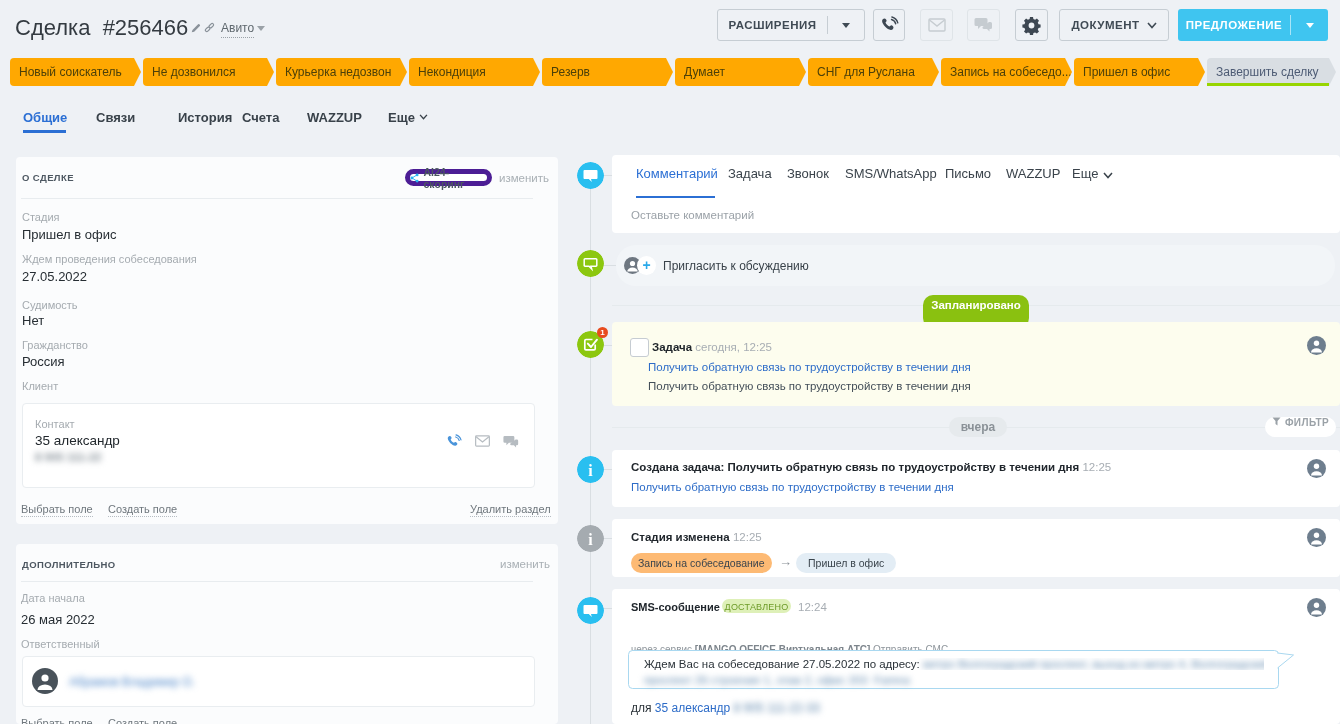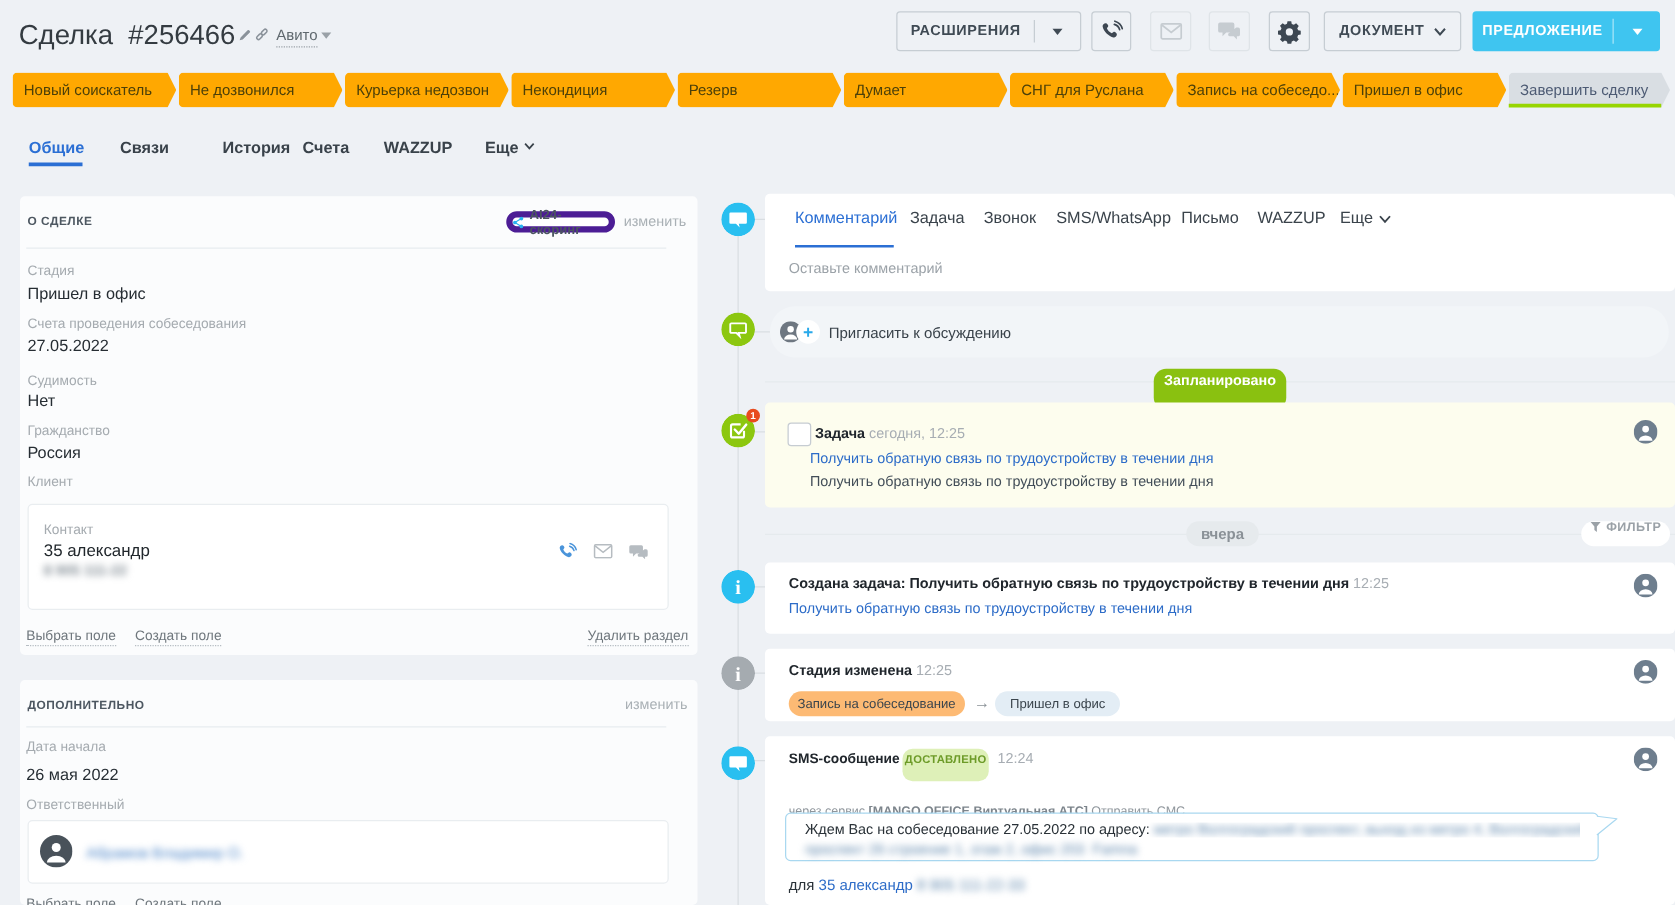--- a/index.html
+++ b/index.html
@@ -111,21 +111,21 @@
       <circle cx="8.2" cy="9.1" r="1.7" fill="#29b2f0"></circle>
       <path d="M2.2 5.5 L8.2 1.9 M2.2 5.5 L8.2 9.1" stroke="#29b2f0" stroke-width="1.1"></path>
     </svg>
 <span style="font-size:10.5px;font-weight:bold;color:#4b5560;">AI24-скоринг</span>
   </div>
 <div class="abs" style="left:499px;top:172px;font-size:11.5px;color:#a9b0b5;">изменить</div>
 <div class="abs" style="left:21px;top:198px;width:512px;height:1px;background:#e8ecef;"></div>
 
 <div class="lbl" style="left:22px;top:211px;">Стадия</div>
 <div class="val" style="left:22px;top:227px;">Пришел в офис</div>
-<div class="lbl" style="left:22px;top:253px;">Счета проведения собеседования</div>
+<div class="lbl" style="left:22px;top:253px;">Ждем проведения собеседования</div>
 <div class="val" style="left:22px;top:269px;">27.05.2022</div>
 <div class="lbl" style="left:22px;top:299px;">Судимость</div>
 <div class="val" style="left:22px;top:313px;">Нет</div>
 <div class="lbl" style="left:22px;top:339px;">Гражданство</div>
 <div class="val" style="left:22px;top:354px;">Россия</div>
 <div class="lbl" style="left:22px;top:380px;">Клиент</div>
 
 <div class="abs" style="left:22px;top:403px;width:513px;height:85px;background:#fff;border:1px solid #e9edf0;border-radius:4px;box-sizing:border-box;"></div>
 <div class="abs" style="left:35px;top:418px;font-size:11px;color:#a5abb0;">Контакт</div>
 <div class="abs" style="left:35px;top:433px;font-size:13.5px;color:#21272c;">35 александр</div>
@@ -260,21 +260,21 @@
 <div class="abs" style="left:779px;top:554px;font-size:13px;color:#8a9197;">→</div>
 <div class="abs" style="left:796px;top:553px;height:20px;background:#e3edf5;border-radius:11px;color:#3b454d;font-size:10.5px;line-height:20px;padding:0 12px;white-space:nowrap;">Пришел в офис</div>
 <svg class="avat" style="left:1307px;top:528px;" viewBox="0 0 19 19">
     <circle cx="9.5" cy="9.5" r="9.5" fill="#6e7e8e"></circle>
     <circle cx="9.5" cy="7.2" r="2.7" fill="#fff"></circle>
     <path d="M4 16.5 a5.5 4.2 0 0 1 11 0z" fill="#fff"></path>
   </svg>
 
 <div class="fcard" style="top:589px;width:728px;height:135px;"></div>
 <div class="abs" style="left:631px;top:601px;font-size:11px;font-weight:bold;color:#20262c;">SMS-сообщение</div>
-<div class="abs" style="left:722px;top:599px;width:69px;height:26px;background:#def0b8;border-radius:8px;color:#6d9b28;font-size:9px;font-weight:bold;text-align:center;line-height:16px;letter-spacing:.2px;">ДОСТАВЛЕНО</div>
+<div class="abs" style="left:722px;top:599px;width:69px;height:14px;background:#def0b8;border-radius:8px;color:#6d9b28;font-size:9px;font-weight:normal;text-align:center;line-height:16px;letter-spacing:.2px;">ДОСТАВЛЕНО</div>
 <div class="abs" style="left:798px;top:601px;font-size:11.5px;color:#a7adb3;">12:24</div>
 <div class="abs" style="left:631px;top:644px;font-size:10px;color:#8f969c;">через сервис <span style="font-weight:bold;color:#7d858c;">[MANGO OFFICE Виртуальная АТС]</span> Отправить СМС</div>
 <svg class="abs" style="left:628px;top:644px;" width="670" height="46" viewBox="0 0 670 46">
     <rect x="0.5" y="6.5" width="650" height="38" rx="4" fill="#fff" stroke="#a9d8f0"></rect>
     <path d="M649.5 9 L665.5 11 L649.5 24z" fill="#fff"></path>
     <path d="M649.5 9 L665.5 11 L649.5 24" fill="none" stroke="#a9d8f0" stroke-linejoin="round"></path>
   </svg>
 <div class="abs" style="left:644px;top:658px;font-size:11.5px;color:#2a3238;white-space:nowrap;width:620px;overflow:hidden;">Ждем Вас на собеседование 27.05.2022 по адресу: <span class="blur3" style="color:#5b84ab;">метро Волгоградский проспект, выход из метро 4, Волгоградский</span></div>
 <div class="abs blur3" style="left:644px;top:674px;font-size:11.5px;color:#5b84ab;">проспект 26 строение 1, этаж 2, офис 203&nbsp;&nbsp;Famna</div>
 <div class="abs" style="left:631px;top:701px;font-size:12px;color:#2a3238;">для <span style="color:#2d6cc8;">35 александр</span> <span class="blur3" style="color:#5b84ab;">8 905 111-22-33</span></div>

